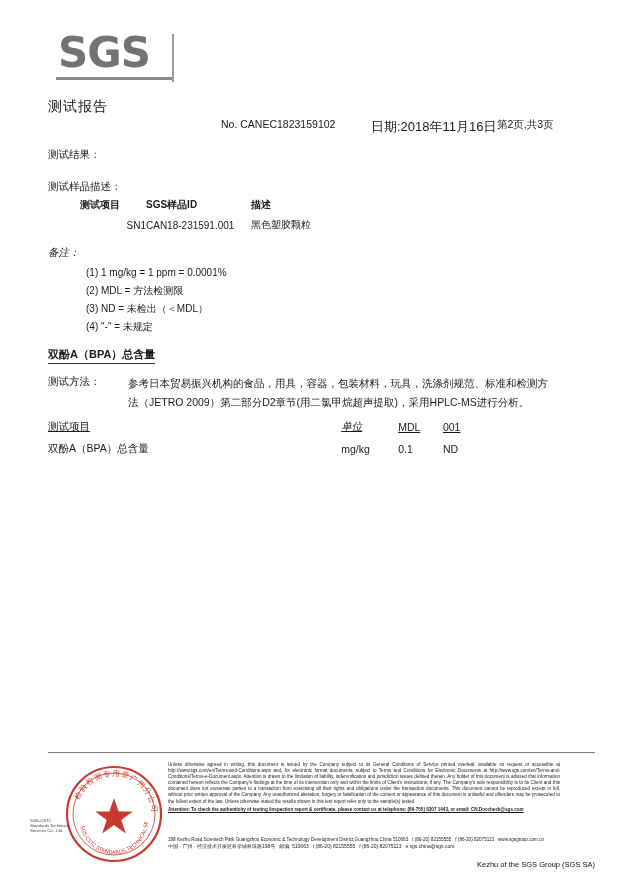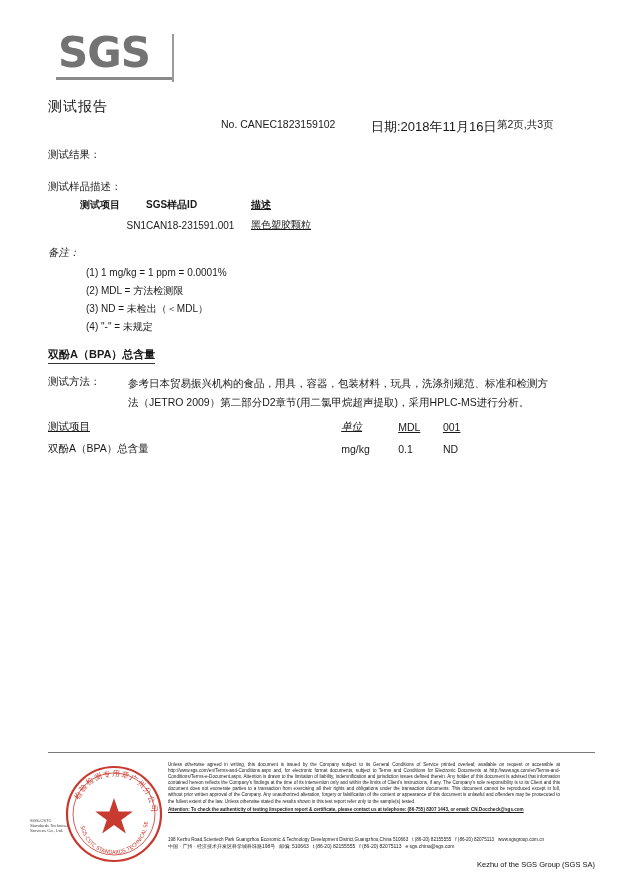--- a/index.html
+++ b/index.html
@@ -106,21 +106,21 @@
     padding: 0 0 6px 0;
     font-size: 10px;
   }
   .sample-table td {
     padding: 0;
     font-size: 10px;
     white-space: nowrap;
   }
   .col-sn  { width: 66px; text-align: right; }
   .col-id  { width: 105px; }
-  .col-desc{ width: 120px; text-decoration: underline; }
+  .col-desc{ width: 120px; }
 
   
   .remark-label {
     position: absolute;
     left: 48px;
     top: 246px;
     font-size: 10.5px;
     font-style: italic;
   }
   .remark-list {

